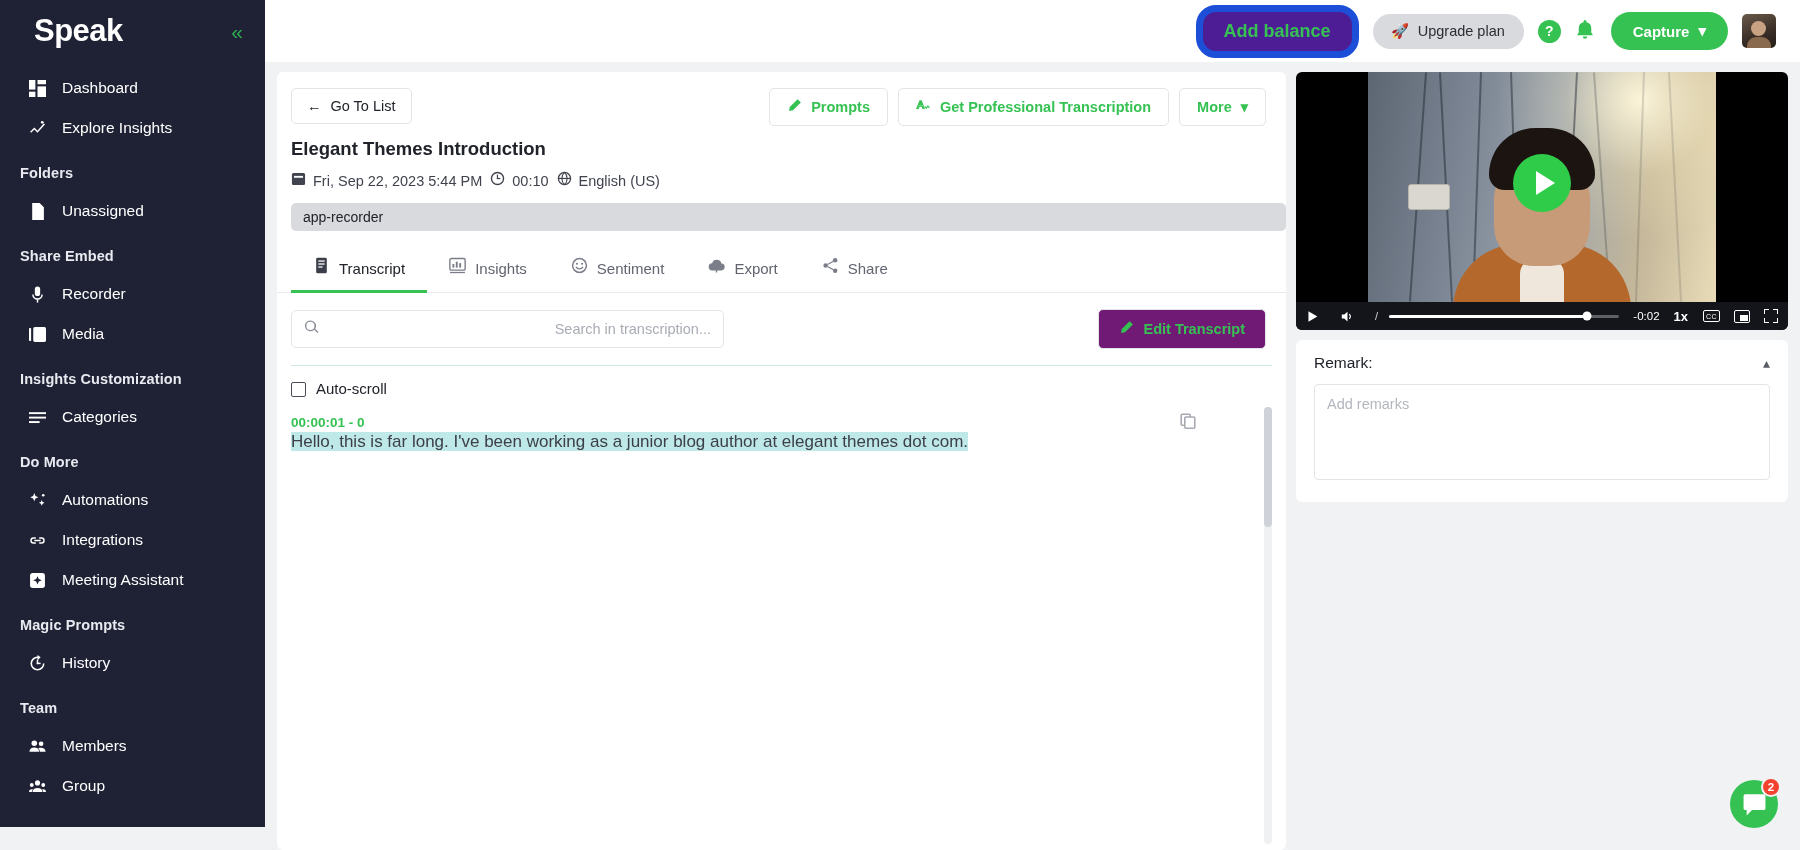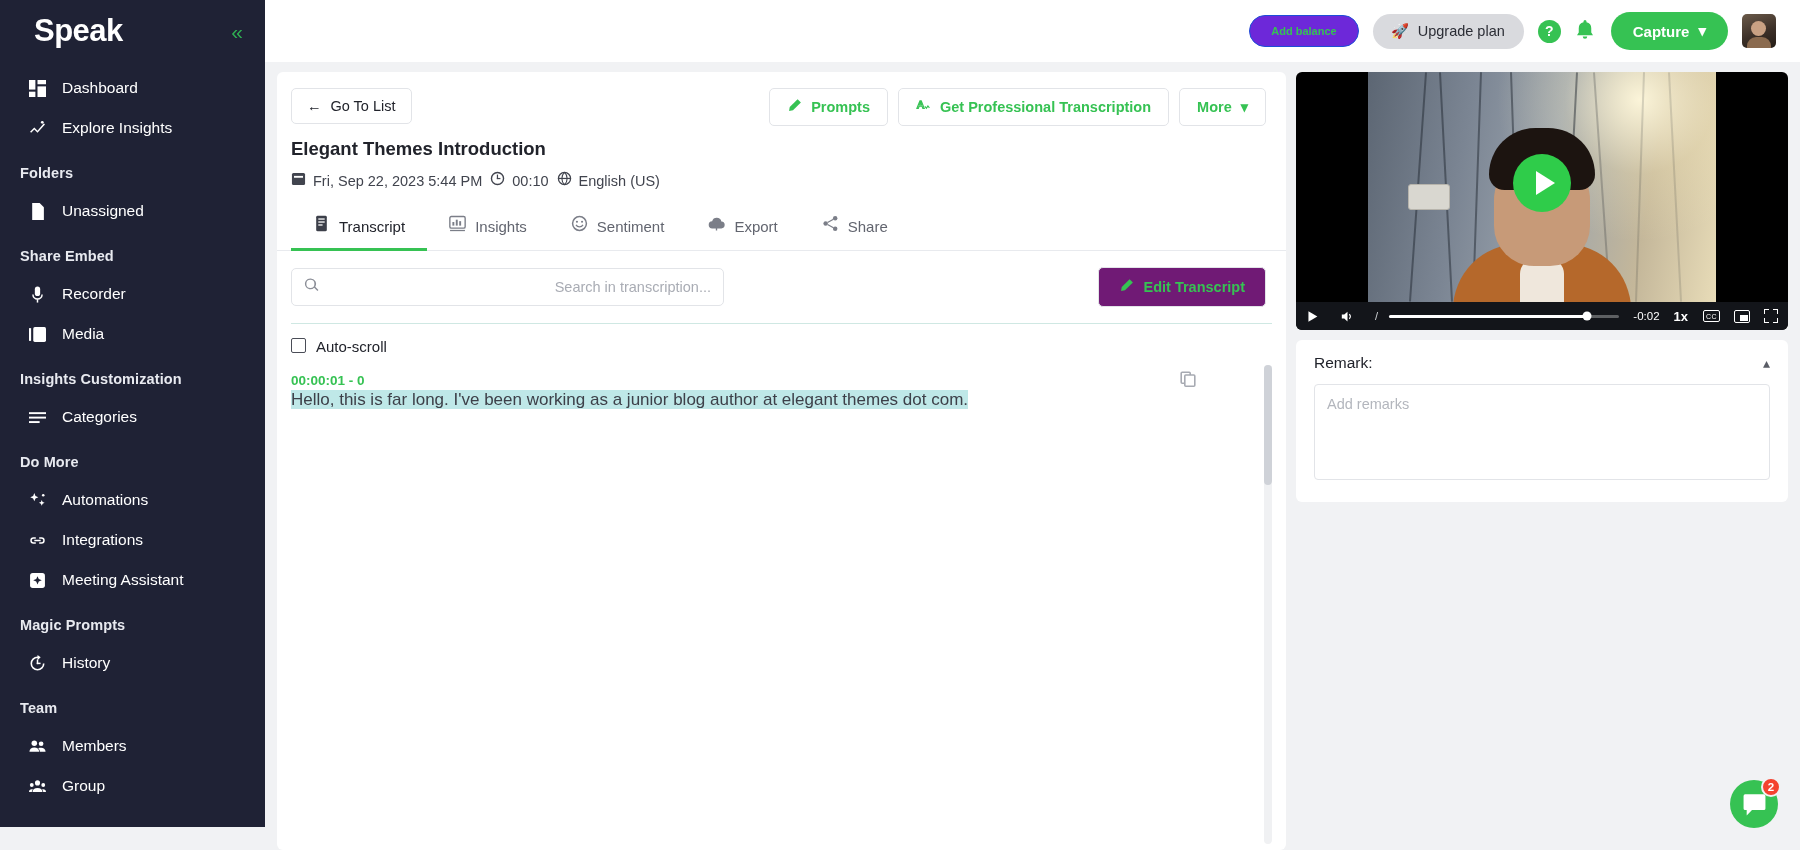--- a/index.html
+++ b/index.html
@@ -39,22 +39,22 @@
   .nav-label { white-space: nowrap; }
 
   
   .main { flex: 1; display: flex; flex-direction: column; min-width: 0; background: #f1f2f4; }
   .topbar {
     height: 62px; background: #fff; display: flex; align-items: center;
     justify-content: flex-end; gap: 14px; padding: 0 24px; flex: 0 0 62px;
   }
   .btn { border: none; cursor: pointer; font-family: inherit; }
   .btn-addbalance {
-    background: #6d28d9; border: 1px solid #1d4ed8; color: #36c253;
-    border-radius: 20px; padding: 9px 21px; font-size: 11px; font-weight: 600;
+    background: #4c1d95; border: 7px solid #1d4ed8; color: #36c253;
+    border-radius: 20px; padding: 9px 21px; font-size: 18px; font-weight: 600;
   }
   .btn-upgrade {
     background: #d9dade; color: #2b2d35; border-radius: 20px;
     padding: 9px 19px; font-size: 14.5px; font-weight: 500;
     display: flex; align-items: center; gap: 8px;
   }
   .help-icon {
     width: 23px; height: 23px; border-radius: 50%; background: #36c253;
     color: #fff; font-size: 14px; font-weight: 700;
     display: flex; align-items: center; justify-content: center; cursor: pointer;
@@ -139,21 +139,21 @@
   .search-icon-abs { position: absolute; left: 13px; top: 50%; transform: translateY(-50%); }
   .search-icon-abs svg { width: 15px; height: 15px; fill: #8c8f98; }
   .btn-edit {
     background: #701a75; border: 1px solid #e2e4e8; border-radius: 5px;
     padding: 10px 20px; font-size: 14.5px; color: #36c253; font-weight: 600;
     display: inline-flex; align-items: center; gap: 9px; cursor: pointer;
   }
   .hr-teal { height: 1px; background: #cfe8e3; margin: 16px 14px 0 14px; }
 
   .autoscroll-row {
-    display: flex; align-items: flex-start; gap: 10px;
+    display: flex; align-items: flex-end; gap: 10px;
     padding: 14px 0 0 14px; font-size: 15px; color: #21232b;
   }
   .checkbox {
     width: 15px; height: 15px; border: 1.6px solid #4a4d57;
     border-radius: 2px; background: #fff; cursor: pointer; flex: 0 0 15px;
   }
 
   .transcript-area { flex: 1; position: relative; padding: 18px 0 0 14px; min-height: 0; overflow: hidden; }
   .seg-time { font-size: 13.5px; color: #36c253; font-weight: 600; }
   .seg-row { position: relative; padding-right: 110px; }
@@ -504,20 +504,21 @@
                     <path d="M8 .8a7.2 7.2 0 100 14.4A7.2 7.2 0 008 .8zm0 1.4a5.8 5.8 0 110 11.6A5.8 5.8 0 018 2.2z"></path>
                     <rect x="1.1" y="7.3" width="13.8" height="1.3"></rect>
                     <path d="M8 1.5c1.8 1.6 2.8 4 2.8 6.5S9.8 12.9 8 14.5C6.2 12.9 5.2 10.5 5.2 8S6.2 3.1 8 1.5z" fill="none" stroke="#41444e" stroke-width="1.2"></path>
                   </svg>
               </span>
               <span>English (US)</span>
             </span>
           </div>
         </div>
 
+        <span class="tag-pill">app-recorder</span>
 
         <div class="tabs">
           <div class="tab active">
             <span>
               <svg viewBox="0 0 16 16">
                   <rect x="3" y="0.6" width="10" height="14.8" rx="1.4"></rect>
                   <rect x="5" y="3.2" width="6" height="1.2" fill="#fff"></rect>
                   <rect x="5" y="6" width="6" height="1.2" fill="#fff"></rect>
                   <rect x="5" y="8.8" width="4" height="1.2" fill="#fff"></rect>
                 </svg>

